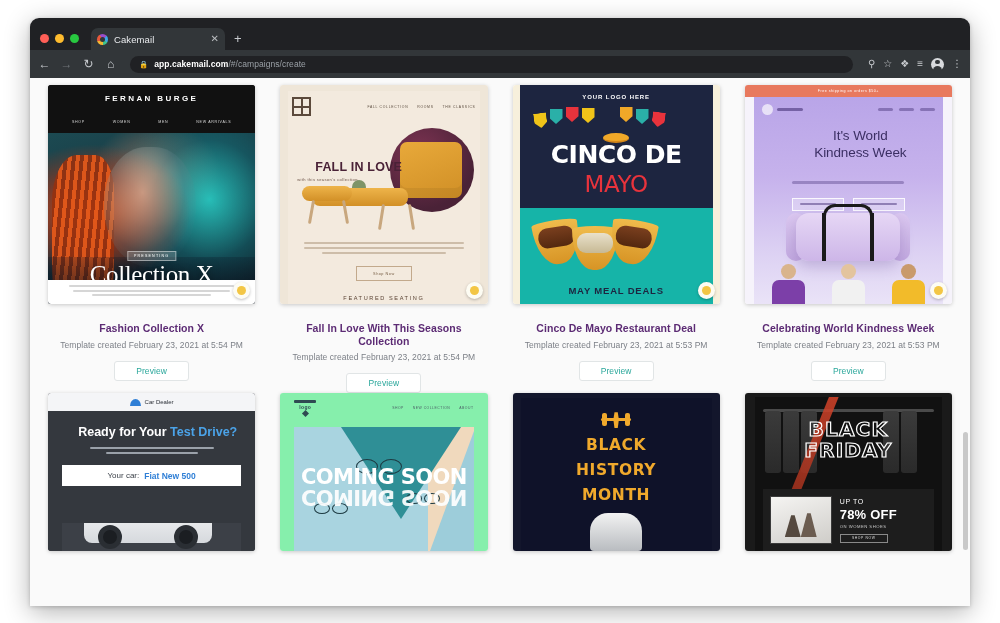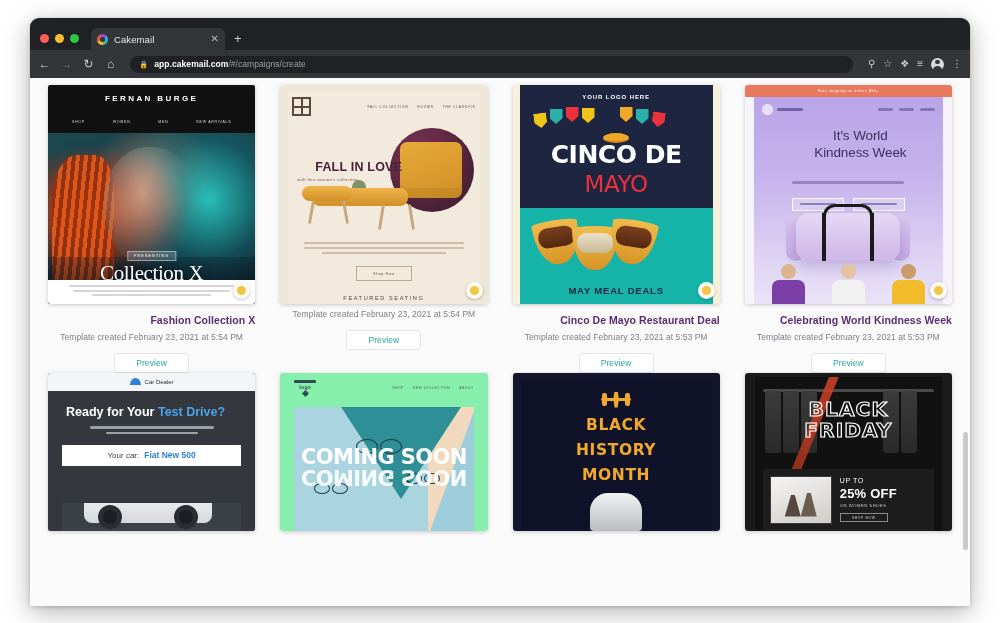--- a/index.html
+++ b/index.html
@@ -114,21 +114,21 @@
     position: absolute; right: 5px; bottom: 5px;
     width: 17px; height: 17px; border-radius: 50%;
     background: #fdfcf3; box-shadow: 0 1px 3px rgba(0,0,0,.25);
     display: flex; align-items: center; justify-content: center;
   }
   .badge i {
     display: block; width: 9px; height: 9px; border-radius: 50%;
     background: #f3c645;
   }
   .card-title {
-    margin-top: 10px; text-align: right;
+    margin-top: 18px; text-align: center;
     font-size: 10.5px; font-weight: bold; color: #5c2b74; letter-spacing: .05px;
     line-height: 1.2;
   }
   .card-sub {
     margin-top: 5px; text-align: center;
     font-size: 8.5px; color: #7b7f86; letter-spacing: .05px;
   }
   .preview-wrap { display: flex; justify-content: center; margin-top: 11px; }
   .preview-btn {
     font-size: 8.5px; color: #2aa79b; letter-spacing: .1px;
@@ -181,21 +181,21 @@
     background: linear-gradient(180deg, rgba(10,20,35,.25), rgba(8,16,28,.9));
   }
   .t1 .presenting {
     position: absolute; left: 50%; transform: translateX(-50%); top: 118px;
     background: rgba(255,255,255,.18); color: #fff;
     font-size: 3.6px; letter-spacing: 1.2px; padding: 2px 6px; border: .5px solid rgba(255,255,255,.45);
   }
   .t1 .bigtitle {
     position: absolute; left: 0; right: 0; top: 128px; text-align: center;
     color: #fff; font-family: "Liberation Serif", serif;
-    font-size: 21px; letter-spacing: -.4px; text-shadow: 0 2px 8px rgba(0,0,0,.5);
+    font-size: 25px; letter-spacing: -.4px; text-shadow: 0 2px 8px rgba(0,0,0,.5);
   }
   .t1 .body {
     position: absolute; left: 0; bottom: 0; width: 100%; height: 24px; background: #fff;
     padding: 5px 14px; display: flex; flex-direction: column; gap: 2.5px; align-items: center;
   }
   .t1 .body i { display: block; height: 2px; background: #d6d6d6; border-radius: 1px; }
   .t1 .body i:nth-child(1) { width: 92%; }
   .t1 .body i:nth-child(2) { width: 88%; }
   .t1 .body i:nth-child(3) { width: 66%; }
 
@@ -332,21 +332,21 @@
   .t4 .per.p1 .head { background: #d9b48c; } .t4 .per.p1 .torso { background: #7c3fa8; }
   .t4 .per.p2 .head { background: #e3c49e; } .t4 .per.p2 .torso { background: #f1f1f1; }
   .t4 .per.p3 .head { background: #c99a6c; } .t4 .per.p3 .torso { background: #f2bb2a; }
 
   
   .t5 { background: #2f3338; }
   .t5 .wbar { height: 18px; background: #f4f5f7; display: flex; align-items: center; justify-content: center; gap: 4px; }
   .t5 .swoosh { width: 11px; height: 7px; border-radius: 50% 50% 0 0 / 100% 100% 0 0; background: #2f7fd6; }
   .t5 .wbar span { font-size: 6px; color: #2a2f36; }
   .t5 .dark { position: absolute; left: 0; right: 0; top: 18px; bottom: 0; background: #34383e; }
-  .t5 .h { text-align: left; margin-top: 14px; font-size: 12.5px; font-weight: bold; color: #fff; line-height: 1.18; padding: 0 18px; }
+  .t5 .h { text-align: right; margin-top: 14px; font-size: 12.5px; font-weight: bold; color: #fff; line-height: 1.18; padding: 0 18px; }
   .t5 .h em { font-style: normal; color: #4ba3e8; }
   .t5 .desc { margin-top: 7px; display: flex; flex-direction: column; align-items: center; gap: 3px; }
   .t5 .desc i { display: block; height: 2.2px; background: #9aa1a9; border-radius: 2px; }
   .t5 .desc i:nth-child(1) { width: 124px; }
   .t5 .desc i:nth-child(2) { width: 92px; }
   .t5 .card2 { margin: 11px 14px 0 14px; height: 21px; background: #fff; display: flex; align-items: center; justify-content: center; gap: 5px; }
   .t5 .card2 .lbl { font-size: 8px; color: #3b4149; }
   .t5 .card2 .val { font-size: 8.5px; color: #2f7fd6; font-weight: bold; }
   .t5 .carwrap { position: absolute; left: 14px; right: 14px; bottom: 0; top: 112px; background: #3c4047; overflow: hidden; }
   .t5 .carbody { position: absolute; left: 22px; bottom: 8px; width: 128px; height: 50px; border-radius: 22px 26px 8px 8px; background: linear-gradient(180deg,#ffffff,#d6d9dd); }
@@ -547,20 +547,21 @@
                   <div class="mini a"></div>
                   <div class="mini b"></div>
                   <div class="mini c"></div>
                 </div>
               </div>
             </div>
             <span class="badge">
                 <i></i>
               </span>
           </div>
+          <div class="card-title">Fall In Love With This Seasons Collection</div>
           <div class="card-sub">Template created February 23, 2021 at 5:54 PM</div>
           <div class="preview-wrap">
             <span class="preview-btn">Preview</span>
           </div>
         </div>
 
         <div class="card">
           <div class="thumb">
             <div class="tpl t3">
               <div class="panel">
@@ -764,21 +765,21 @@
                 <span class="slash"></span>
                 <div class="bf a">BLACK</div>
                 <div class="bf b">FRIDAY</div>
                 <div class="offer">
                   <div class="shoepic">
                       <span class="shoe"></span>
                       <span class="shoe2"></span>
                     </div>
                   <div class="txtcol">
                     <span class="upto">UP TO</span>
-                    <span class="pct">25% OFF</span>
+                    <span class="pct">78% OFF</span>
                     <span class="on">ON WOMEN SHOES</span>
                     <span class="sn">
                         <span>SHOP NOW</span>
                       </span>
                   </div>
                 </div>
               </div>
             </div>
           </div>
         </div>

